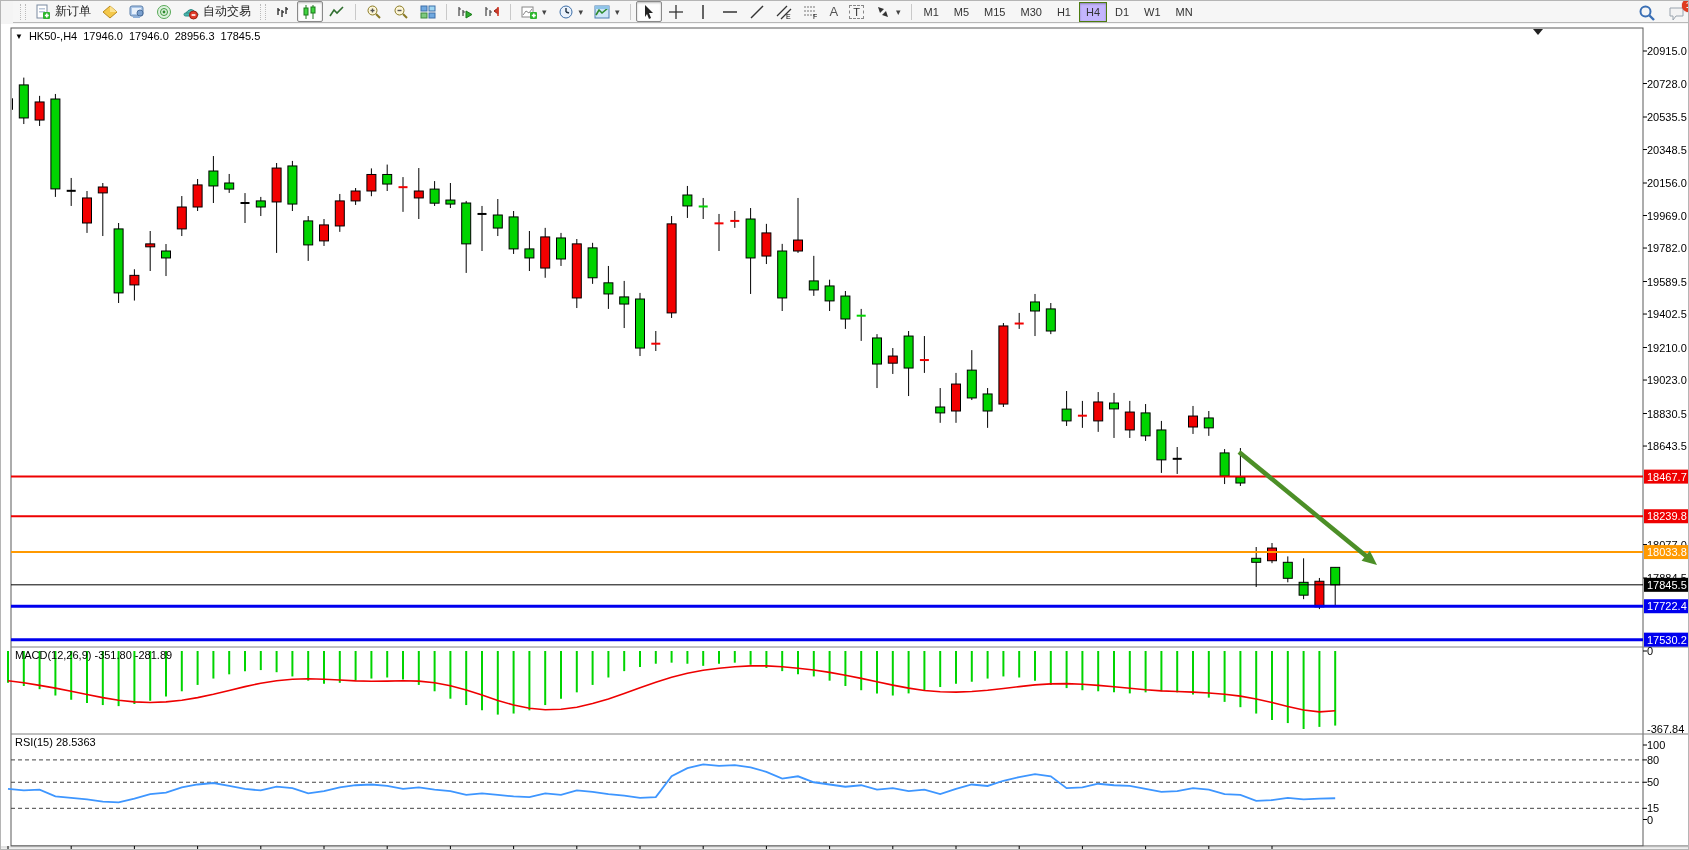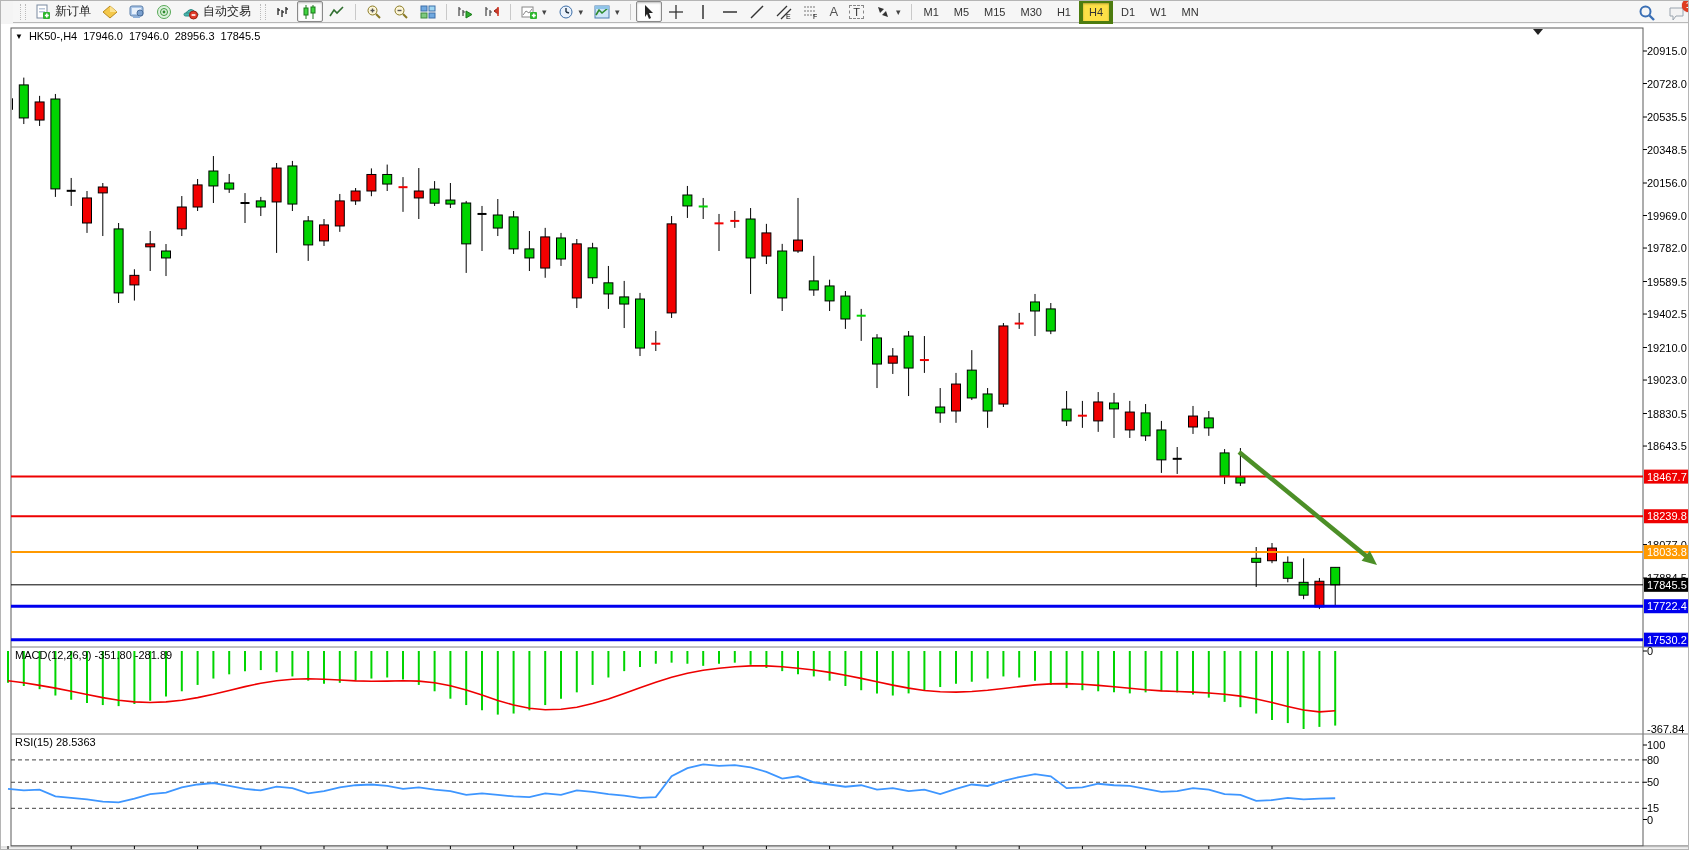--- a/index.html
+++ b/index.html
@@ -5,21 +5,21 @@
   html,body{margin:0;padding:0;background:#e8e8e8;font-family:"Liberation Sans",sans-serif;}
   #app{position:relative;width:1689px;height:850px;background:#f4f4f4;overflow:hidden;border:1px solid #b5b5b5;box-sizing:border-box;}
   
   #toolbar{position:absolute;left:12px;top:0;width:1689px;height:22px;background:#f6f6f6;border-bottom:1px solid #b9b9b9;display:flex;align-items:center;padding:0 4px;box-sizing:border-box;gap:1px;}
   .tbtn{display:inline-flex;align-items:center;gap:4px;height:19px;padding:0 4px;border:1px solid transparent;border-radius:2px;font-size:12px;color:#222;cursor:default;white-space:nowrap;}
   .tbtn.pressed{border:1px solid #8a8a8a;background:#fdfdfd;box-shadow:inset 0 1px 2px rgba(0,0,0,.25);}
   .sep{width:1px;height:16px;background:#c9c9c9;margin:0 4px;}
   .grip{width:4px;height:16px;border-left:1px dotted #bbb;border-right:1px dotted #bbb;margin:0 3px;}
   .caret{font-size:9px;color:#444;margin-left:1px;}
   .tf{font-size:11px;color:#333;padding:0 6px;height:18px;display:inline-flex;align-items:center;border:1px solid transparent;}
-  .tf.active{border:4px solid #4d7c0f;background:#fde047;box-shadow:inset 0 1px 2px rgba(0,0,0,.3);}
+  .tf.active{border:1px solid #4d7c0f;background:#c4b5fd;box-shadow:inset 0 1px 2px rgba(0,0,0,.3);}
   #tb-right{margin-left:auto;display:flex;align-items:center;gap:14px;padding-right:10px;}
   
   .ic{display:inline-block;position:relative;width:16px;height:16px;}
   .ic svg{display:block}
   .badge{position:absolute;top:-5px;right:-7px;background:#e03c1f;color:#fff;border-radius:50%;width:13px;height:13px;font-size:9px;line-height:13px;text-align:center;font-weight:bold;box-shadow:0 0 1px #a00;}
   
   #chartwin{position:absolute;left:0;top:23px;width:1689px;height:827px;background:#fff;}
   #plot{position:absolute;left:0;top:0;}
   #symline{position:absolute;left:14px;top:6px;font-size:11px;color:#000;display:flex;gap:6px;align-items:center;}
   #symline .tri{font-size:8px;}

